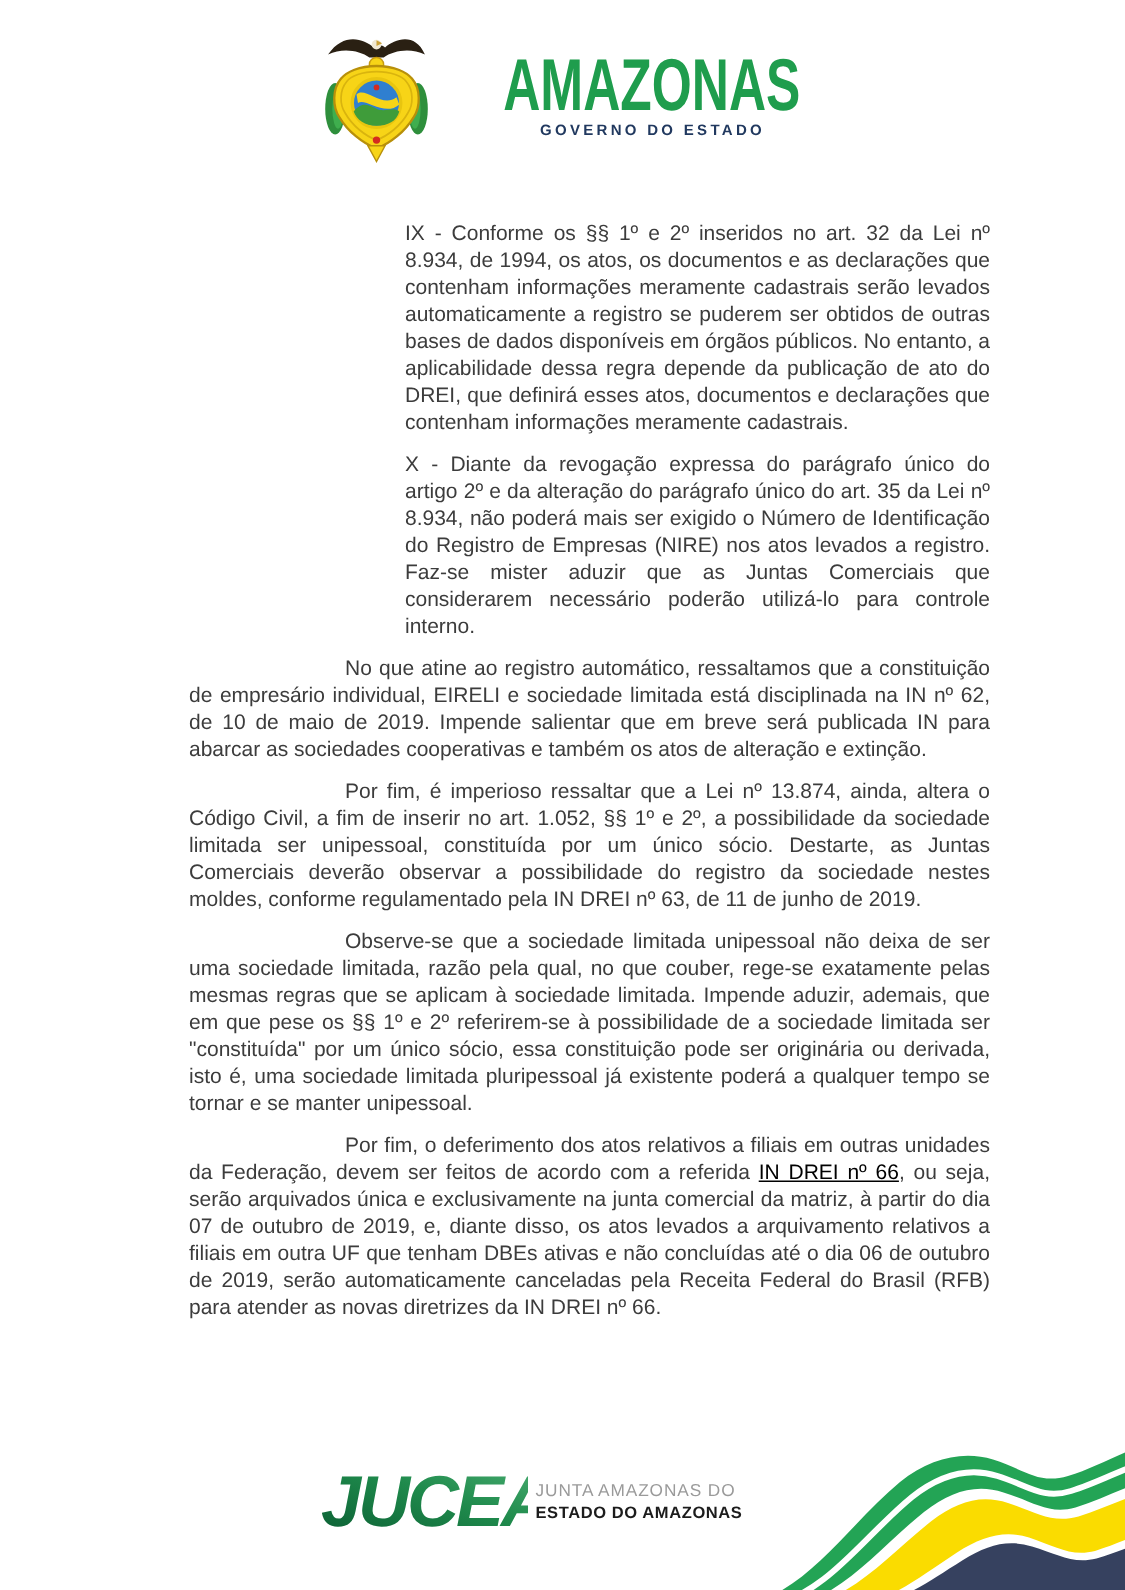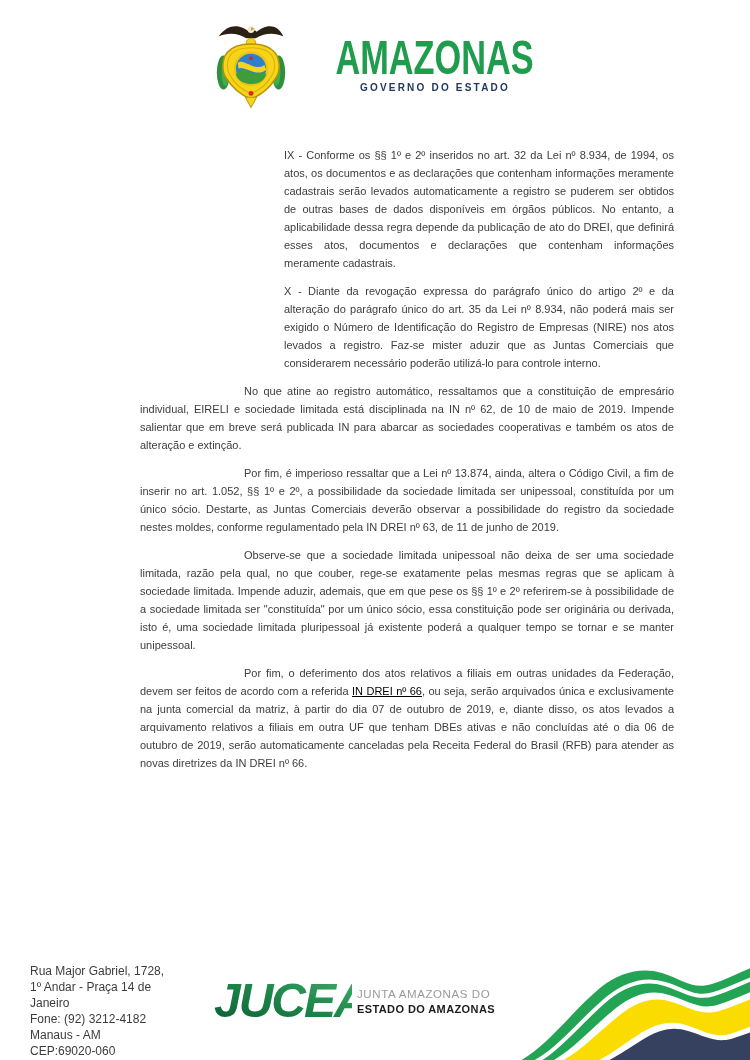--- a/index.html
+++ b/index.html
@@ -19,22 +19,22 @@
   .state-name{
     font-weight:bold;font-size:49px;line-height:46px;color:#1f9d4d;
     transform:scaleX(.70);transform-origin:center;letter-spacing:0px;white-space:nowrap;
   }
   .gov-sub{
     font-weight:bold;font-size:10px;color:#21395f;letter-spacing:2.2px;margin-top:2px;white-space:nowrap;
   }
 
   
   .content{
-    position:absolute;top:146px;left:120px;width:534px;
-    font-size:11px;line-height:18px;text-align:justify;color:#3c3c3c;
+    position:absolute;top:146px;left:106px;width:534px;
+    font-size:14px;line-height:18px;text-align:justify;color:#3c3c3c;
   }
   .content p{margin:0 0 10px 0;}
   p.quote{margin-left:144px;}
   p.body-p{text-indent:104px;}
   .u{}
   a.link{color:#000000;text-decoration:underline;cursor:pointer;}
 
   
   .footer{position:absolute;left:0;bottom:0;width:750px;height:105px;}
   .address{
@@ -94,28 +94,20 @@
     <p class="body-p"><span>Por fim, é imperioso ressaltar que a Lei nº 13.874, ainda, altera o Código Civil, a fim de inserir no art. 1.052, §§ 1º e 2º, a possibilidade da sociedade limitada ser unipessoal, constituída por um único sócio. Destarte, as Juntas Comerciais deverão observar a possibilidade do registro da sociedade nestes moldes, conforme regulamentado pela IN DREI nº 63, de 11 de junho de 2019.</span></p>
 
     <p class="body-p"><span>Observe-se que a sociedade limitada unipessoal não deixa de ser uma sociedade limitada, razão pela qual, no que couber, rege-se exatamente pelas mesmas regras que se aplicam à sociedade limitada. Impende aduzir, ademais, que em que pese os §§ 1º e 2º referirem-se à possibilidade de a sociedade limitada ser "constituída" por um único sócio, essa constituição pode ser originária ou derivada, isto é, uma sociedade limitada pluripessoal já existente poderá a qualquer tempo se tornar e se manter unipessoal.</span></p>
 
     <p class="body-p"><span>Por fim, o deferimento dos atos relativos a filiais em outras unidades da Federação, devem ser feitos de acordo com a referida </span><a class="link">IN DREI nº 66</a><span>, ou seja, serão arquivados única e exclusivamente na junta comercial da matriz, à partir do dia 07 de outubro de 2019, e, diante disso, </span><span class="u">os atos levados a arquivamento relativos a filiais em outra UF que tenham DBEs ativas e não concluídas até o dia 06 de outubro de 2019, serão automaticamente canceladas</span><span> pela Receita Federal do Brasil (RFB) para atender as novas diretrizes da IN DREI nº 66.</span></p>
 
   </main>
 
   <footer class="footer">
 
-    <div class="address">
-      <div>Rua Major Gabriel, 1728,</div>
-      <div>1º Andar - Praça 14 de</div>
-      <div>Janeiro</div>
-      <div>Fone: (92) 3212-4182</div>
-      <div>Manaus - AM</div>
-      <div>CEP:69020-060</div>
-    </div>
 
     <svg class="jucea-logo" width="140" height="62" viewBox="0 0 140 62" aria-hidden="true">
       <defs>
         <linearGradient id="jucea-grad" x1="0" y1="1" x2="1" y2="0">
           <stop offset="0" stop-color="#0a5c32"></stop>
           <stop offset="0.55" stop-color="#1f8a4c"></stop>
           <stop offset="1" stop-color="#4db074"></stop>
         </linearGradient>
       </defs>
       <text x="2" y="48" font-family="Liberation Sans, sans-serif" font-size="48" font-weight="bold" font-style="italic" letter-spacing="-2" fill="url(#jucea-grad)">JUCEA</text>

